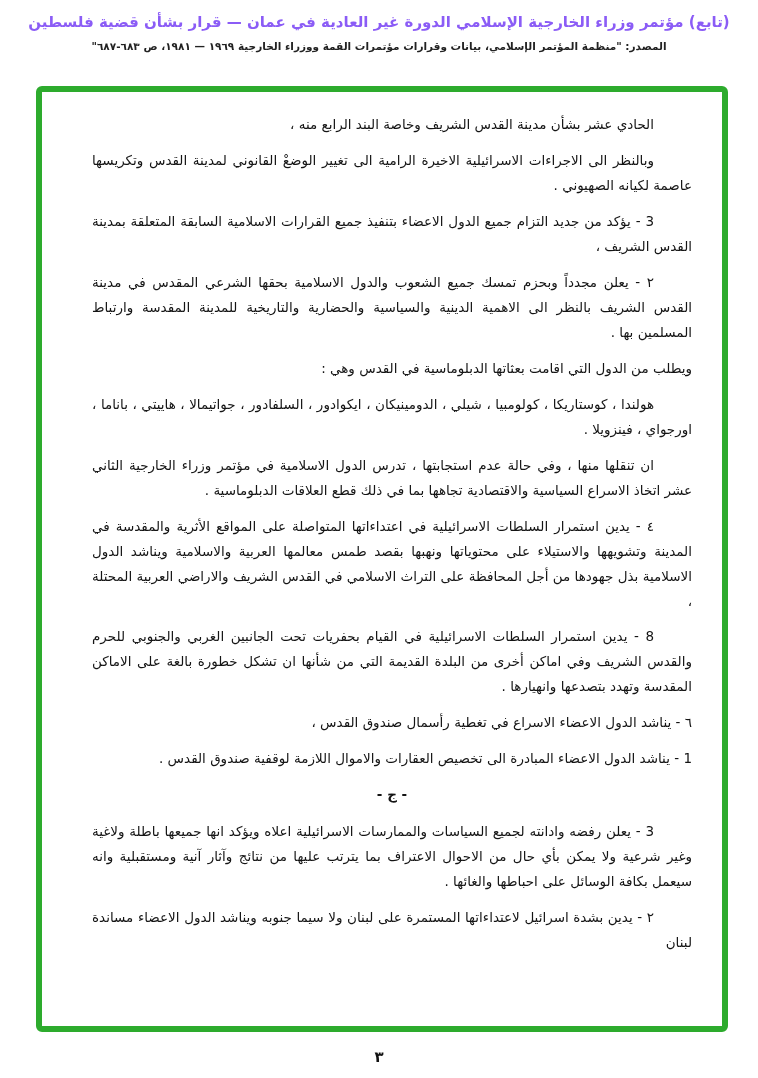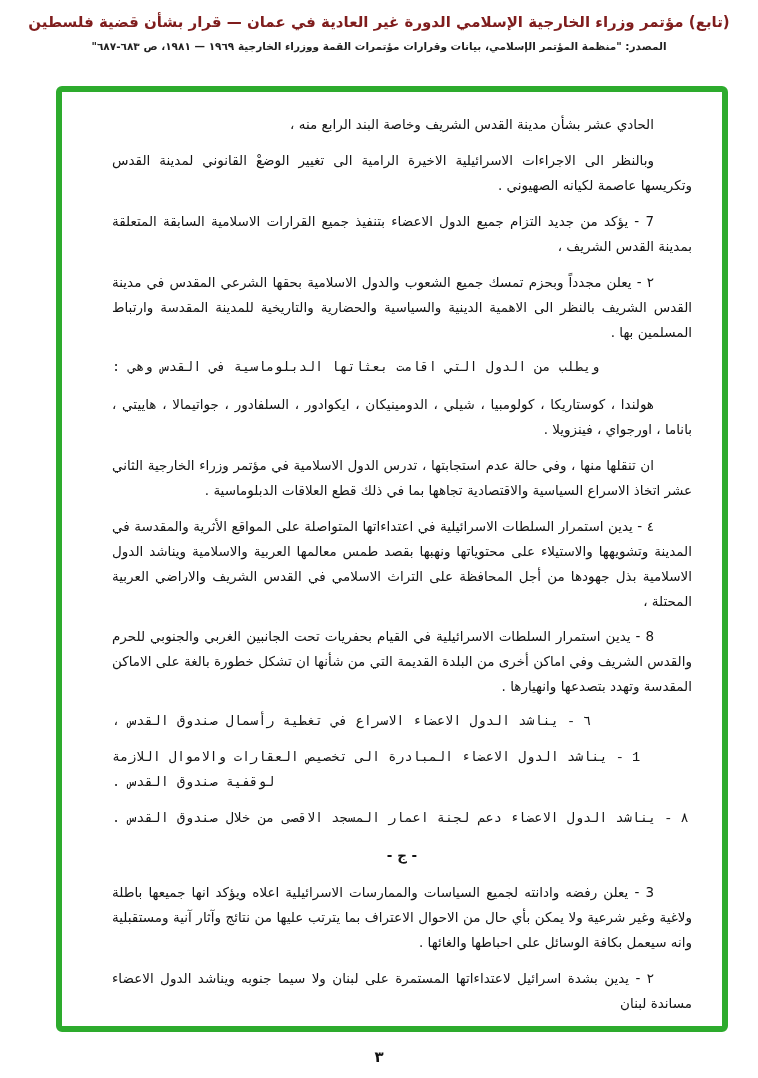--- a/index.html
+++ b/index.html
@@ -12,21 +12,21 @@
     color:#1a1a1a;
   }
   .header{
     direction:rtl;
     text-align:center;
     padding-top:12px;
   }
   .doc-title{
     font-size:15px;
     font-weight:bold;
-    color:#7f1d1d;
+    color:#8b5cf6;
     line-height:1.4;
     padding:0 20px;
   }
   .doc-source{
     font-size:10.5px;
     font-weight:bold;
     color:#222;
     margin-top:7px;
     letter-spacing:0.2px;
   }
@@ -36,36 +36,34 @@
     right:30px;
     top:86px;
     bottom:46px;
     border:6px solid #2dab2d;
     border-radius:6px;
     box-sizing:border-box;
     padding:20px 30px 10px 50px;
     direction:rtl;
     overflow:hidden;
     background:#fff;
-    margin-left:20px;
   }
   .frame p{
     margin:0 0 11px 0;
     font-size:13.5px;
     line-height:1.85;
     text-align:justify;
     color:#141414;
   }
   .frame p.indent{
     text-indent:38px;
   }
   .frame p.center{
-    text-align:left;
+    text-align:right;
     text-indent:0;
-    font-family:Liberation Mono, monospace;
   }
   .frame p.section-mark{
     text-align:center;
     font-weight:bold;
     margin:6px 0 12px 0;
   }
   .page-number{
     position:absolute;
     bottom:12px;
     left:0;
@@ -80,28 +78,27 @@
 <body>
 
 <div class="header">
   <div class="doc-title">(تابع) مؤتمر وزراء الخارجية الإسلامي الدورة غير العادية في عمان — قرار بشأن قضية فلسطين</div>
   <div class="doc-source">المصدر: "منظمة المؤتمر الإسلامي، بيانات وقرارات مؤتمرات القمة ووزراء الخارجية ١٩٦٩ — ١٩٨١، ص ٦٨٣-٦٨٧"</div>
 </div>
 
 <div class="frame">
   <p class="indent">الحادي عشر بشأن مدينة القدس الشريف وخاصة البند الرابع منه ،</p>
   <p class="indent">وبالنظر الى الاجراءات الاسرائيلية الاخيرة الرامية الى تغيير الوضعْ القانوني لمدينة القدس وتكريسها عاصمة لكيانه الصهيوني .</p>
-  <p class="indent">7 - يؤكد من جديد التزام جميع الدول الاعضاء بتنفيذ جميع القرارات الاسلامية السابقة المتعلقة بمدينة القدس الشريف ،</p>
+  <p class="indent">3 - يؤكد من جديد التزام جميع الدول الاعضاء بتنفيذ جميع القرارات الاسلامية السابقة المتعلقة بمدينة القدس الشريف ،</p>
   <p class="indent">٢ - يعلن مجدداً وبحزم تمسك جميع الشعوب والدول الاسلامية بحقها الشرعي المقدس في مدينة القدس الشريف بالنظر الى الاهمية الدينية والسياسية والحضارية والتاريخية للمدينة المقدسة وارتباط المسلمين بها .</p>
   <p class="center">ويطلب من الدول التي اقامت بعثاتها الدبلوماسية في القدس وهي :</p>
   <p class="indent">هولندا ، كوستاريكا ، كولومبيا ، شيلي ، الدومينيكان ، ايكوادور ، السلفادور ، جواتيمالا ، هاييتي ، باناما ، اورجواي ، فينزويلا .</p>
   <p class="indent">ان تنقلها منها ، وفي حالة عدم استجابتها ، تدرس الدول الاسلامية في مؤتمر وزراء الخارجية الثاني عشر اتخاذ الاسراع السياسية والاقتصادية تجاهها بما في ذلك قطع العلاقات الدبلوماسية .</p>
   <p class="indent">٤ - يدين استمرار السلطات الاسرائيلية في اعتداءاتها المتواصلة على المواقع الأثرية والمقدسة في المدينة وتشويهها والاستيلاء على محتوياتها ونهبها بقصد طمس معالمها العربية والاسلامية ويناشد الدول الاسلامية بذل جهودها من أجل المحافظة على التراث الاسلامي في القدس الشريف والاراضي العربية المحتلة ،</p>
   <p class="indent">8 - يدين استمرار السلطات الاسرائيلية في القيام بحفريات تحت الجانبين الغربي والجنوبي للحرم والقدس الشريف وفي اماكن أخرى من البلدة القديمة التي من شأنها ان تشكل خطورة بالغة على الاماكن المقدسة وتهدد بتصدعها وانهيارها .</p>
   <p class="center">٦ - يناشد الدول الاعضاء الاسراع في تغطية رأسمال صندوق القدس ،</p>
   <p class="center">1 - يناشد الدول الاعضاء المبادرة الى تخصيص العقارات والاموال اللازمة لوقفية صندوق القدس .</p>
-  <p class="center">٨ - يناشد الدول الاعضاء دعم لجنة اعمار المسجد الاقصى من خلال صندوق القدس .</p>
   <p class="section-mark">- ج -</p>
   <p class="indent">3 - يعلن رفضه وادانته لجميع السياسات والممارسات الاسرائيلية اعلاه ويؤكد انها جميعها باطلة ولاغية وغير شرعية ولا يمكن بأي حال من الاحوال الاعتراف بما يترتب عليها من نتائج وآثار آنية ومستقبلية وانه سيعمل بكافة الوسائل على احباطها والغائها .</p>
   <p class="indent">٢ - يدين بشدة اسرائيل لاعتداءاتها المستمرة على لبنان ولا سيما جنوبه ويناشد الدول الاعضاء مساندة لبنان</p>
 </div>
 
 <div class="page-number">٣</div>
 
 </body></html>

